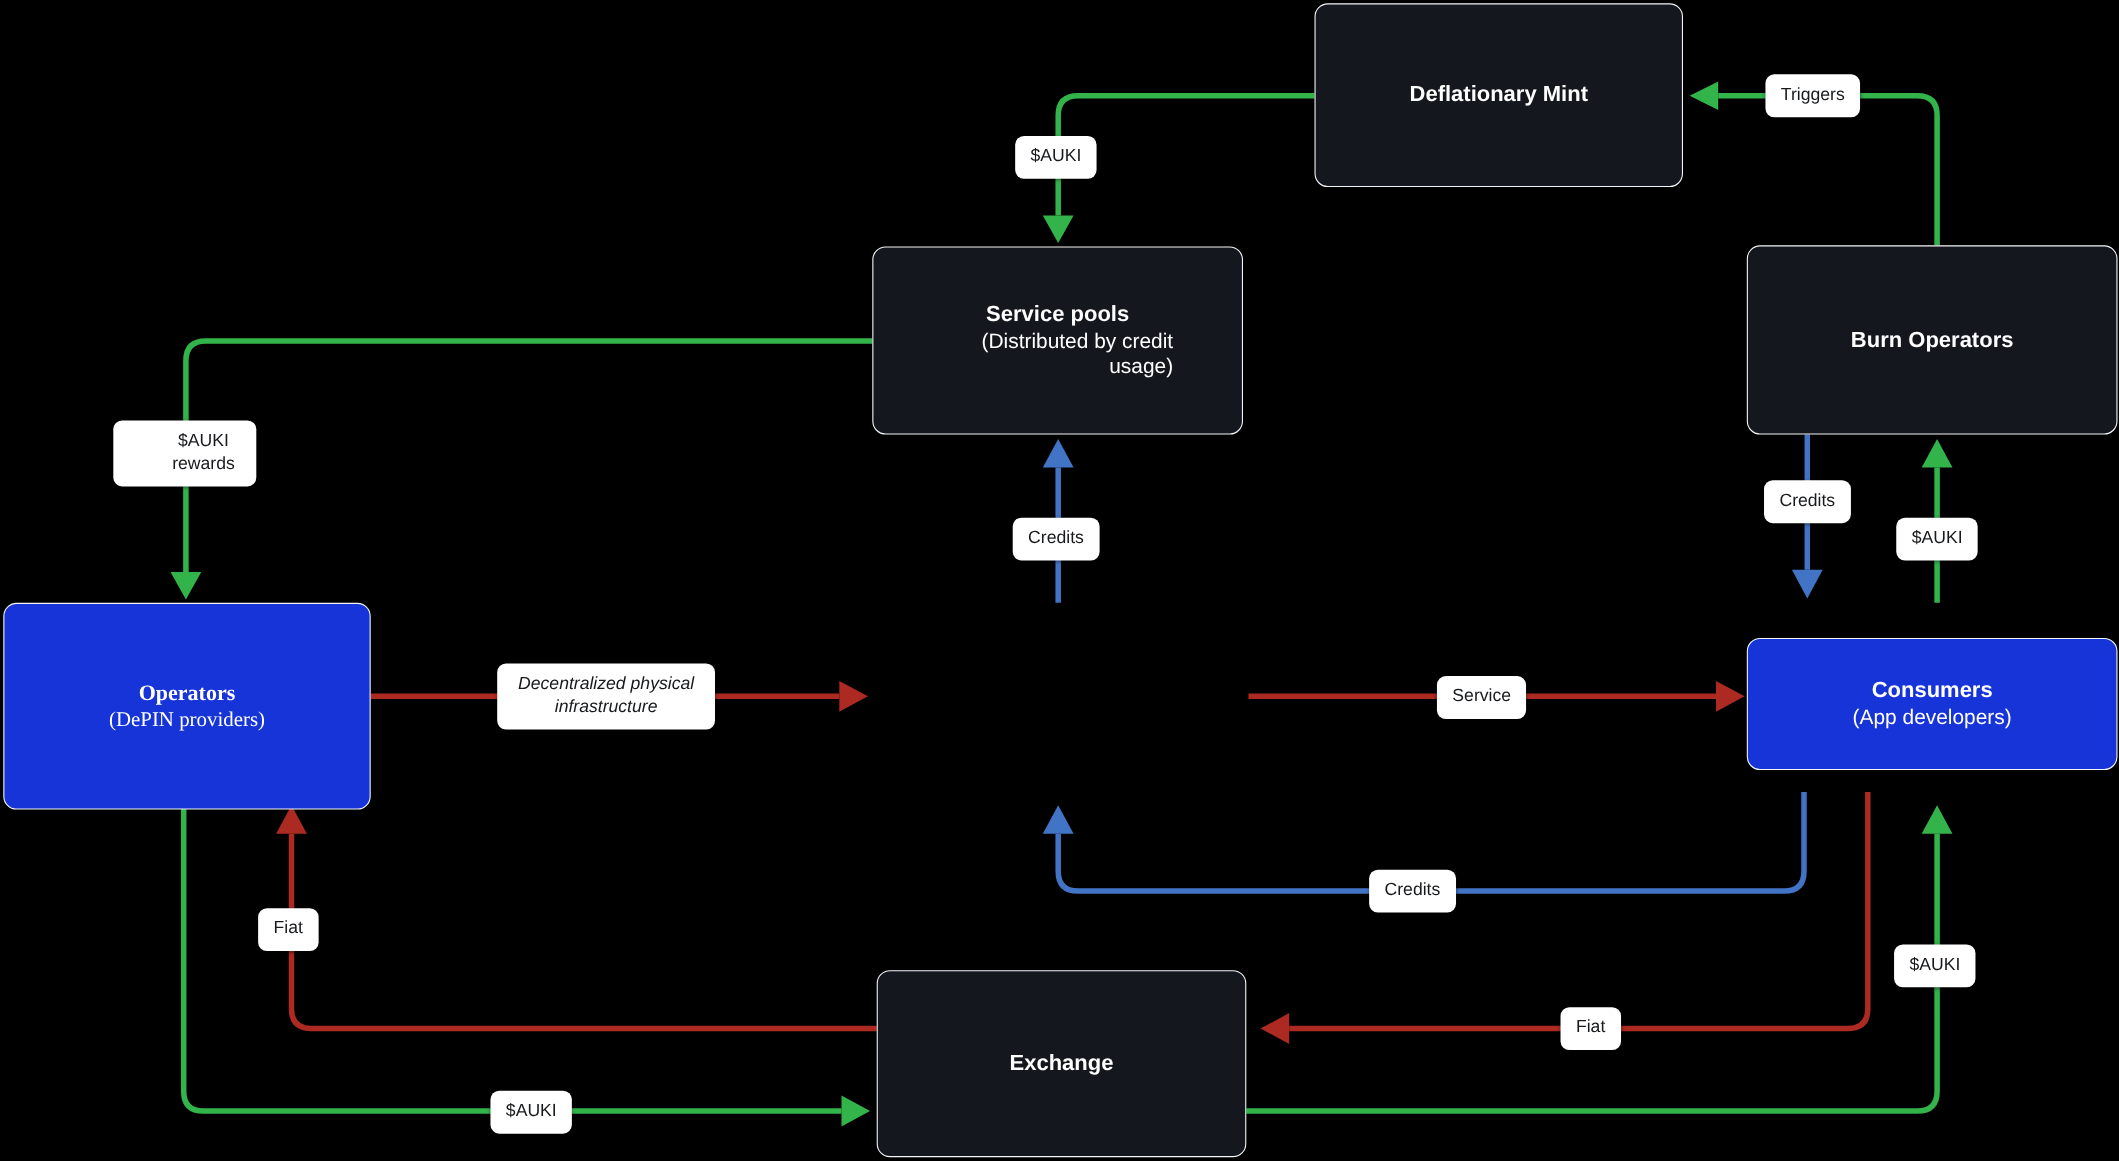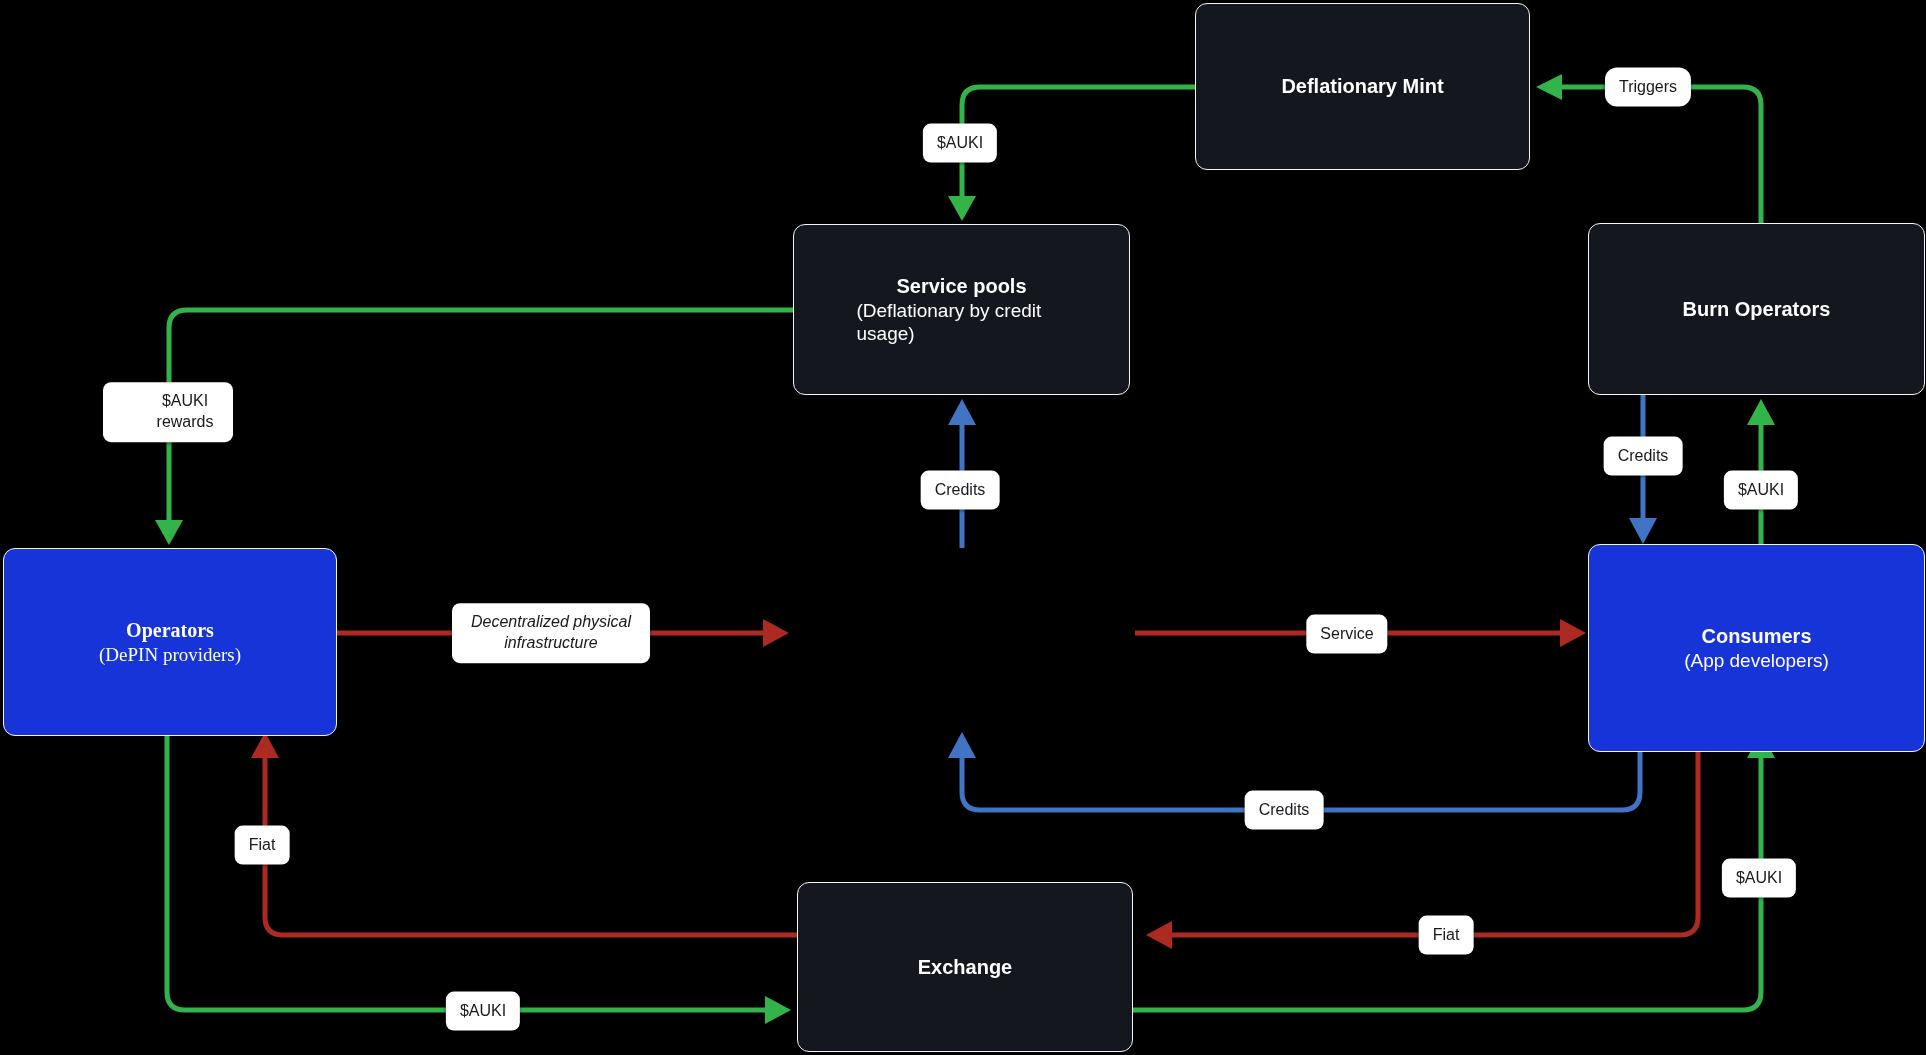--- a/index.html
+++ b/index.html
@@ -15,21 +15,21 @@
   .edges-svg .red{stroke:var(--red);}
   .edges-svg .blue{stroke:var(--blue);}
   .edges-svg polygon.green{fill:var(--green);stroke:none;}
   .edges-svg polygon.red{fill:var(--red);stroke:none;}
   .edges-svg polygon.blue{fill:var(--blue);stroke:none;}
   .node{
     position:absolute;box-sizing:border-box;
     border:1.5px solid var(--node-border,#f4f5f6);
     border-radius:12px;
     display:flex;flex-direction:column;align-items:center;justify-content:center;
-    color:var(--node-text,#fff);text-align:left;line-height:1.22;
+    color:var(--node-text,#fff);text-align:right;line-height:1.22;
   }
   .node.dark{background:var(--node-dark,#14171e);}
   .node.blue{background:var(--node-blue,#1634d8);}
   .node .title{font-weight:bold;font-size:20px;}
   .node .subtitle{font-size:19px;font-weight:normal;}
   .node .subtitle.narrow{max-width:210px;}
   .edge-label{
     position:absolute;transform:translate(-50%,-50%);
     background:var(--label-bg,#fff);color:var(--label-text,#17191c);
     border-radius:8px;padding:9px 14px;
@@ -101,43 +101,43 @@
       <polygon class="blue" points="962,732 948,758 976,758"></polygon>
     </g>
   </svg>
 
   <div class="node dark" style="left:1195px;top:3px;width:335px;height:167px;">
     <div class="title">Deflationary Mint</div>
   </div>
 
   <div class="node dark" style="left:793px;top:224px;width:337px;height:171px;">
     <div class="title">Service pools</div>
-    <div class="subtitle narrow">(Deflationary by credit usage)</div>
+    <div class="subtitle narrow">(Distributed by credit usage)</div>
   </div>
 
   <div class="node dark" style="left:1588px;top:223px;width:337px;height:172px;">
     <div class="title">Burn Operators</div>
   </div>
 
   <div class="node blue" style="left:3px;top:548px;width:334px;height:188px;font-family:Liberation Serif, serif;">
     <div class="title">Operators</div>
     <div class="subtitle">(DePIN providers)</div>
   </div>
 
 
-  <div class="node blue" style="left:1588px;top:544px;width:337px;height:208px;">
+  <div class="node blue" style="left:1588px;top:580px;width:337px;height:120px;">
     <div class="title">Consumers</div>
     <div class="subtitle">(App developers)</div>
   </div>
 
   <div class="node dark" style="left:797px;top:882px;width:336px;height:170px;">
     <div class="title">Exchange</div>
   </div>
 
-  <div class="edge-label" style="left:1648px;top:87px;border-radius:12px;">Triggers</div>
+  <div class="edge-label" style="left:1648px;top:87px;">Triggers</div>
 
   <div class="edge-label" style="left:960px;top:143px;">$AUKI</div>
 
   <div class="edge-label wrap-sm" style="left:168px;top:412px;padding-left:48px;">$AUKI rewards</div>
 
   <div class="edge-label" style="left:960px;top:490px;">Credits</div>
 
   <div class="edge-label" style="left:1643px;top:456px;">Credits</div>
 
   <div class="edge-label" style="left:1761px;top:490px;">$AUKI</div>

